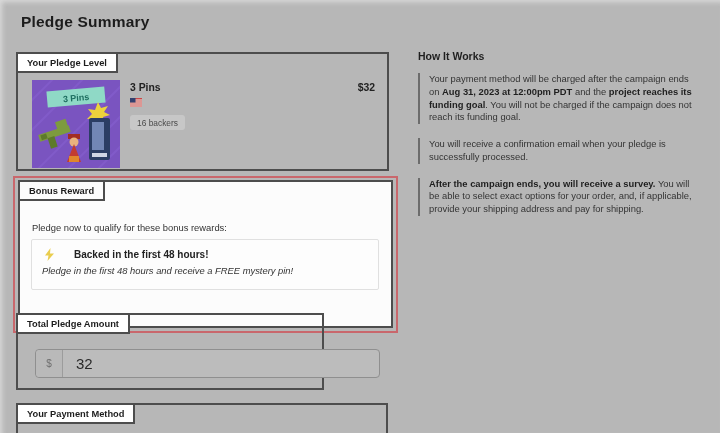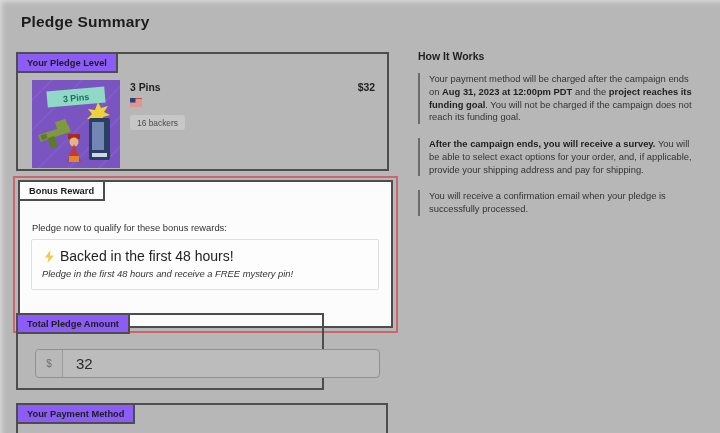--- a/index.html
+++ b/index.html
@@ -3,21 +3,21 @@
 <meta charset="utf-8">
 <style>
   html,body{margin:0;padding:0;}
   body{width:720px;height:433px;overflow:hidden;font-family:"Liberation Sans",sans-serif;background:#b7b7b7;}
   .page{position:relative;width:720px;height:433px;background:#b7b7b7;overflow:hidden;
         box-shadow: inset 3px 3px 5px -1px rgba(245,245,245,.55);}
   .page-title{position:absolute;left:21px;top:13px;margin:0;font-size:15.5px;font-weight:bold;color:#1c1c1c;letter-spacing:.2px;}
 
   
   .panel{position:absolute;border:2px solid #4d4d4d;box-sizing:border-box;background:transparent;}
-  .panel-label{position:absolute;top:-2px;left:-2px;background:#8b5cf6;border:2px solid #4d4d4d;
+  .panel-label{position:absolute;top:-2px;left:-2px;background:#ffffff;border:2px solid #4d4d4d;
                padding:4px 9px 3px;font-size:9.3px;font-weight:bold;color:#1d1d1d;white-space:nowrap;}
 
   .panel-pledge{left:16px;top:52px;width:373px;height:119px;}
   .thumb{position:absolute;left:14px;top:26px;width:88px;height:88px;}
   .pledge-info{position:absolute;left:112px;top:28px;width:210px;}
   .pledge-title{display:block;font-size:10.4px;font-weight:bold;color:#222;margin-bottom:4px;}
   .pledge-desc{font-size:9.4px;color:#2f2f2f;line-height:1.32;max-width:192px;}
   .flag-icon svg{vertical-align:-1px;}
   .backers-badge{display:inline-block;margin-top:6px;background:#c7c7c7;border-radius:3px;
                  padding:2.5px 7px;font-size:8.4px;color:#4a4a4a;}
@@ -25,21 +25,21 @@
 
   
   .annotation{position:absolute;left:13px;top:176px;width:385px;height:157px;border:2px solid #c9676c;
               box-sizing:border-box;background:#b7b7b7;}
   .panel-bonus{position:absolute;left:3px;top:2px;right:3px;bottom:3px;background:#fcfcfc;
                border:2px solid #4d4d4d;}
   .panel-bonus .panel-label{background:#fcfcfc;}
   .bonus-intro{position:absolute;left:12px;top:40px;margin:0;font-size:9.4px;color:#333;}
   .bonus-inner{position:absolute;left:11px;top:57px;right:12px;height:51px;border:1px solid #e0e0e0;
                border-radius:2px;box-sizing:border-box;padding:8px 10px 0;background:#fdfdfd;}
-  .bonus-head{display:flex;align-items:center;gap:5px;padding-left:2px;font-size:14px;font-weight:normal;color:#222;}
+  .bonus-head{display:flex;align-items:center;gap:19px;padding-left:2px;font-size:10px;font-weight:bold;color:#222;}
   .bolt{display:inline-flex;}
   .bonus-sub{font-size:9.4px;color:#333;margin-top:4px;font-style:italic;}
 
   .panel-total{left:16px;top:313px;width:308px;height:77px;}
   .amount-input{position:absolute;left:17px;top:34px;width:345px;height:29px;border:1px solid #8f8f8f;
                 border-radius:4px;background:#bcbcbc;display:flex;align-items:stretch;box-sizing:border-box;cursor:text;}
   .currency{width:26px;display:flex;align-items:center;justify-content:center;font-size:10px;color:#6e6e6e;
             border-right:1px solid #9c9c9c;background:#b9b9b9;border-radius:4px 0 0 4px;}
   .amount{display:flex;align-items:center;padding-left:13px;font-size:15px;font-weight:normal;color:#2a2a2a;}
 
@@ -136,16 +136,16 @@
     </div>
   </section>
 
   <section class="panel panel-payment">
     <div class="panel-label">Your Payment Method</div>
   </section>
 
   <aside class="right-col">
     <h2 class="hiw-title">How It Works</h2>
     <p class="hiw"><span>Your payment method will be charged after the campaign ends on </span><b>Aug 31, 2023 at 12:00pm PDT</b><span> and the </span><b>project reaches its funding goal</b><span>. You will not be charged if the campaign does not reach its funding goal.</span></p>
+    <p class="hiw"><span>You will receive a confirmation email when your pledge is successfully processed.</span></p>
     <p class="hiw"><b>After the campaign ends, you will receive a survey.</b><span> You will be able to select exact options for your order, and, if applicable, provide your shipping address and pay for shipping.</span></p>
-    <p class="hiw"><span>You will receive a confirmation email when your pledge is successfully processed.</span></p>
   </aside>
 </div>
 
 </body></html>

